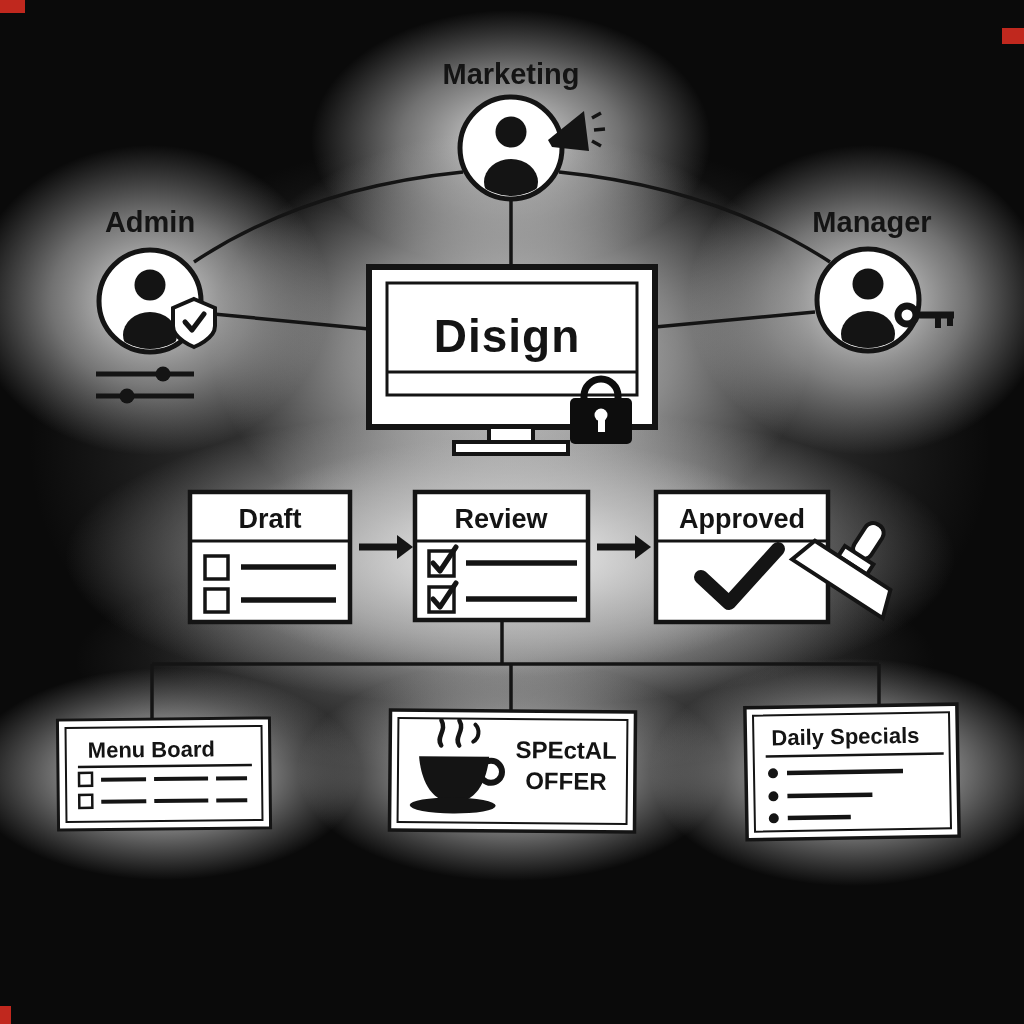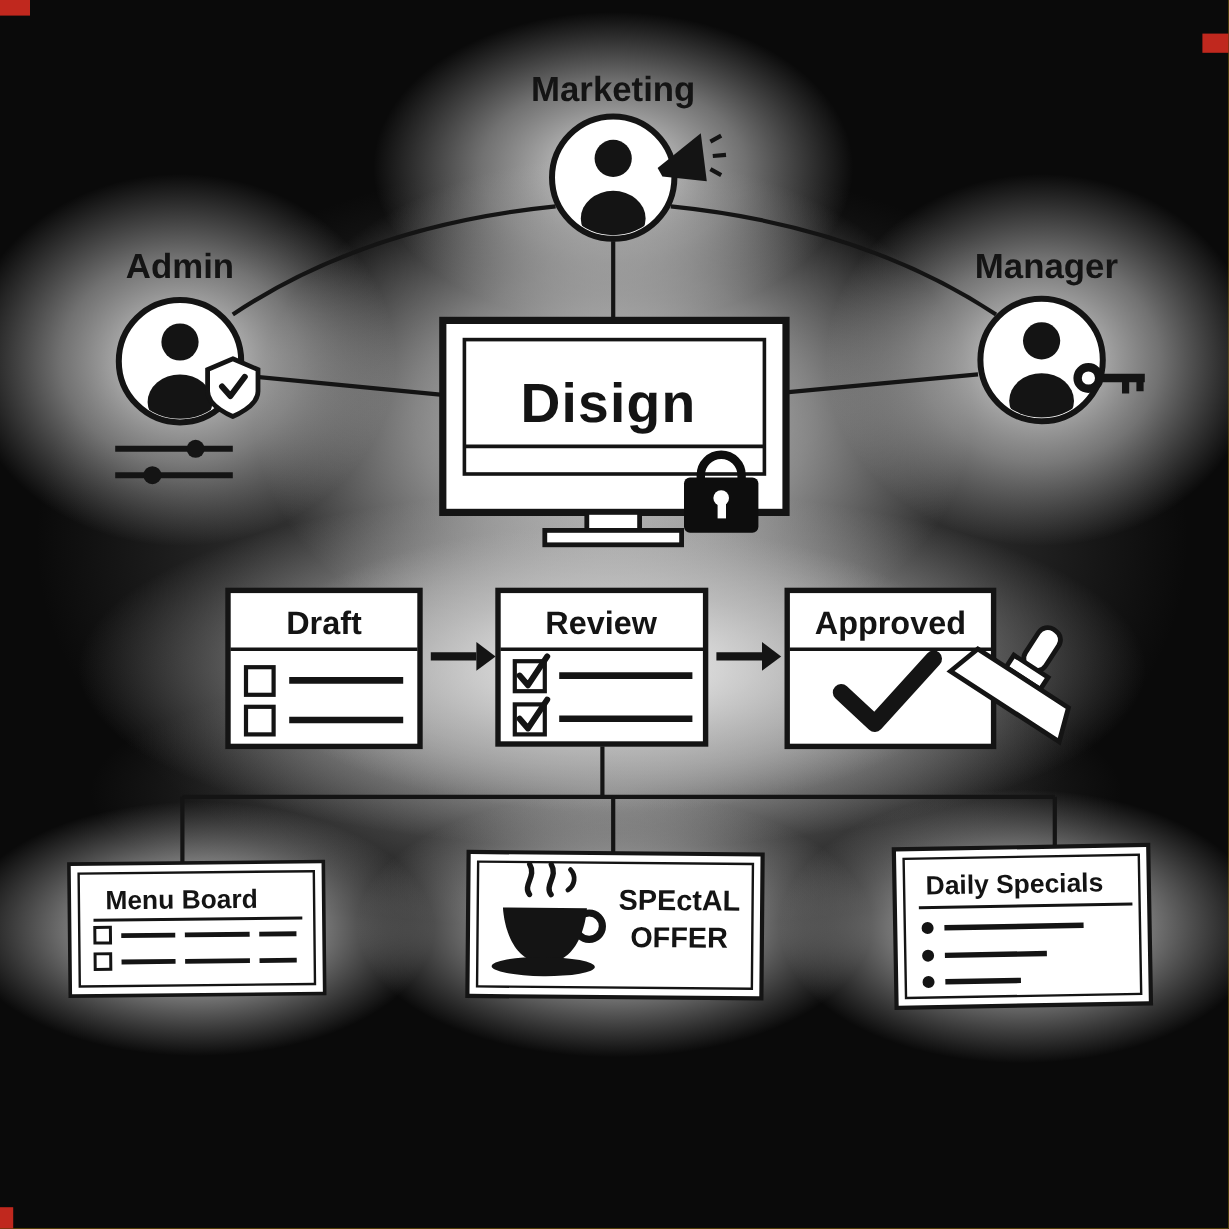--- a/index.html
+++ b/index.html
@@ -1,16 +1,16 @@
 <!DOCTYPE html>
 <html><head>
 <meta charset="utf-8">
 <style>
   html, body { margin: 0; padding: 0; background: #000; }
-  .stage { width: 1024px; height: 1024px; position: relative; overflow: hidden; background: #eab308; }
+  .stage { width: 1024px; height: 1024px; position: relative; overflow: hidden; background: #14b8a6; }
   svg { display: block; }
   text {
     font-family: "Liberation Sans", "DejaVu Sans", sans-serif;
     font-weight: 700;
     fill: #141414;
   }
   .role-label { font-size: 29px; }
   .screen-title { font-size: 46px; letter-spacing: 1px; }
   .step-title { font-size: 27px; }
   .out-title { font-size: 22px; }

